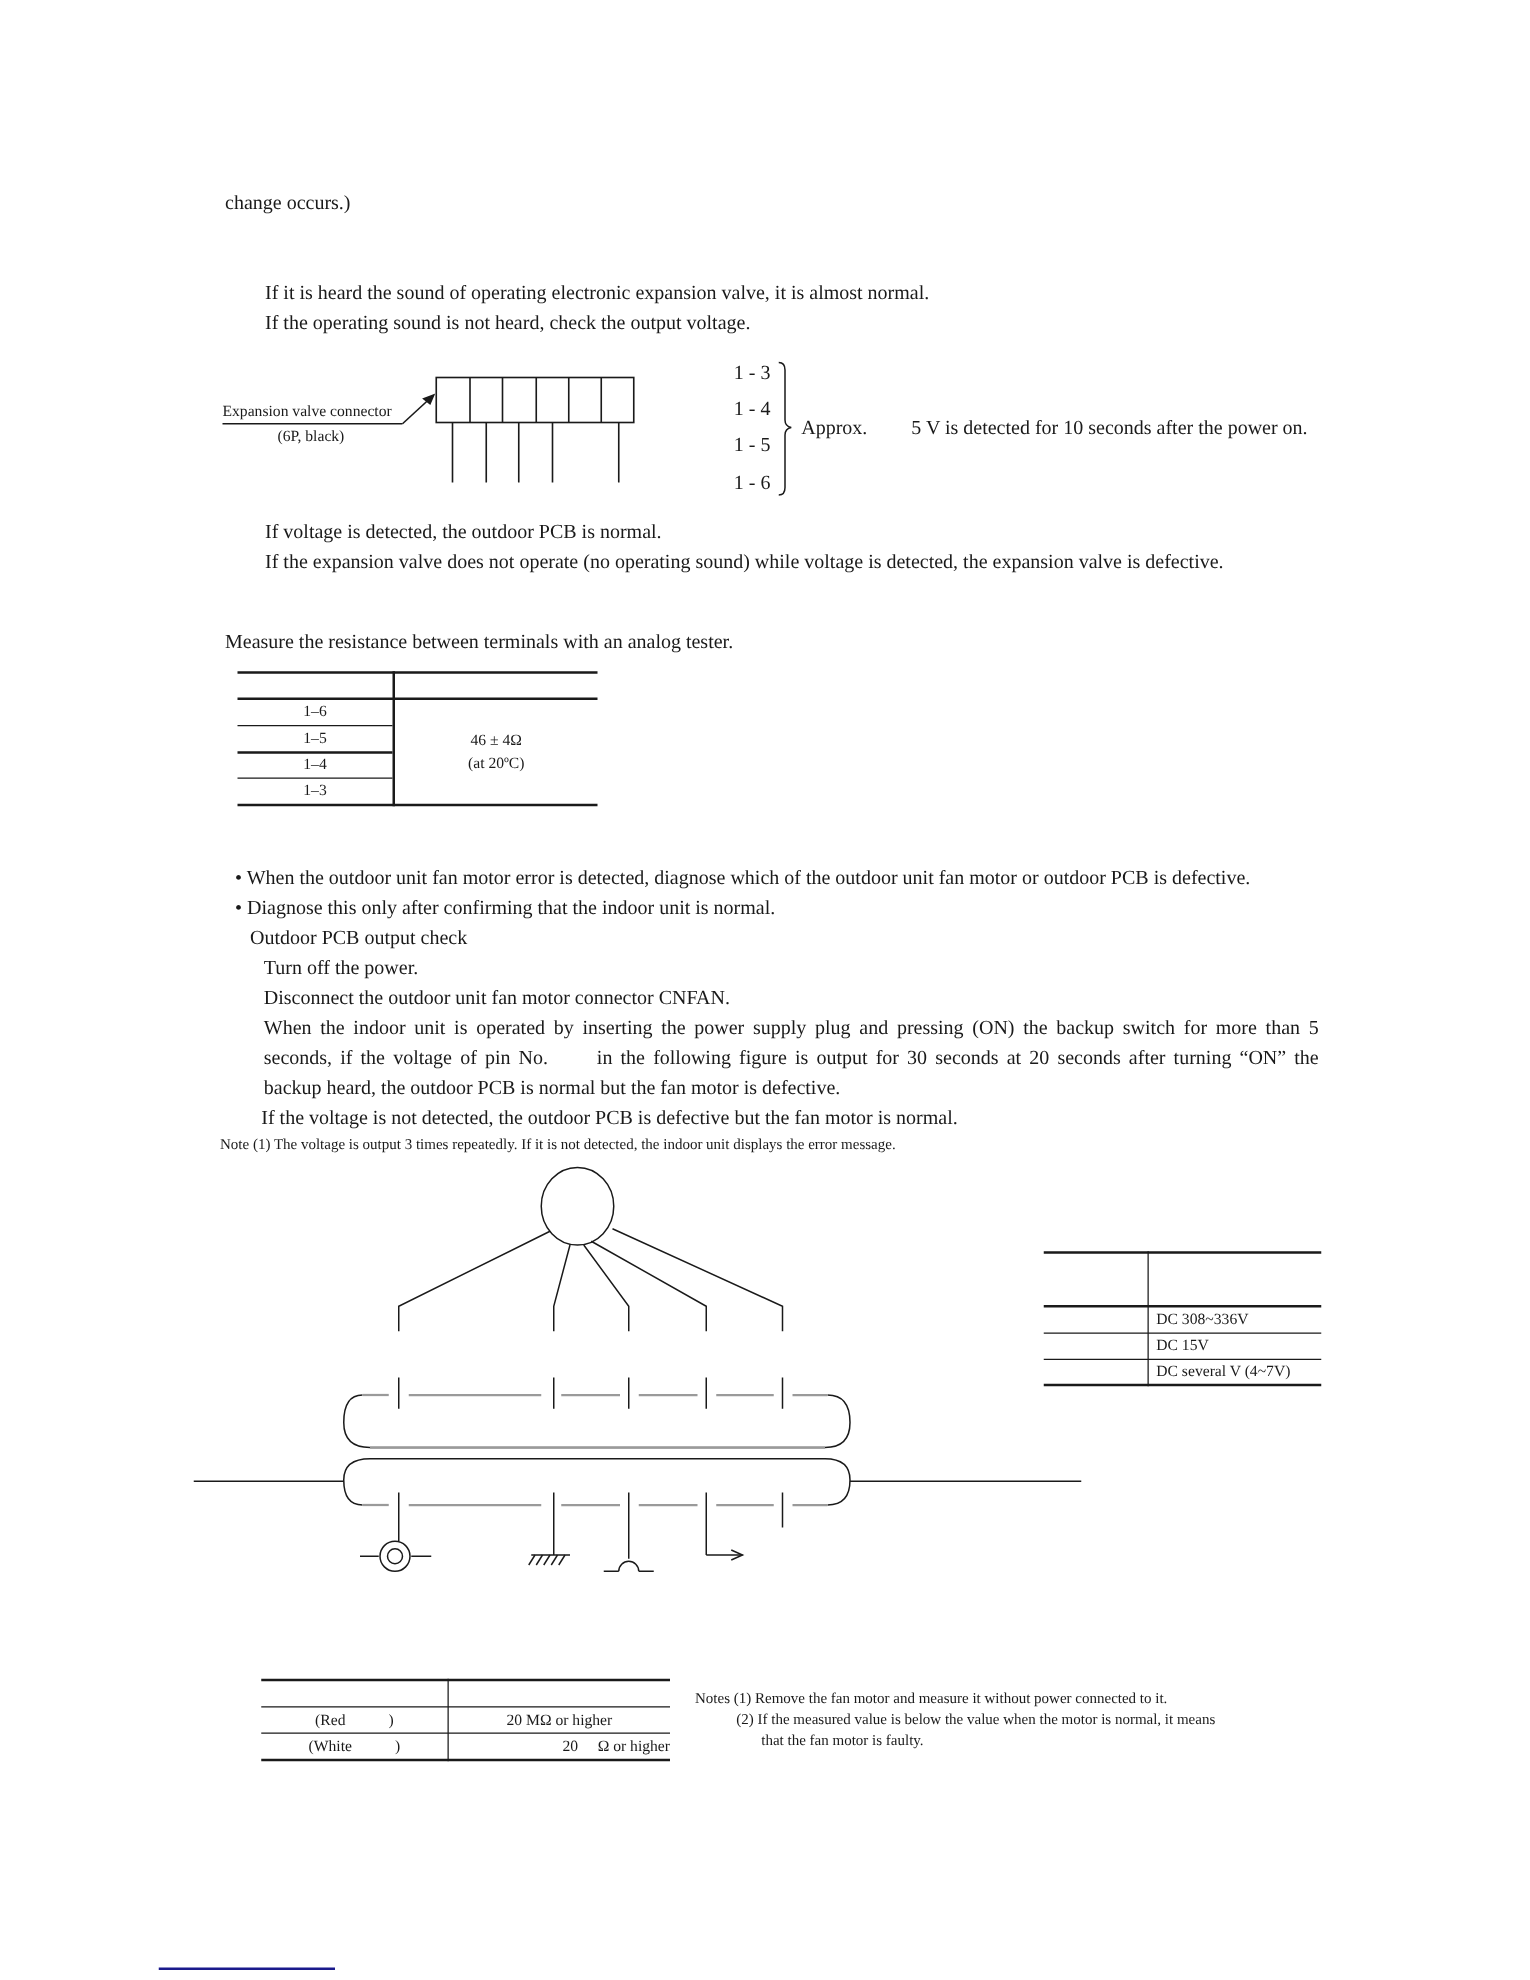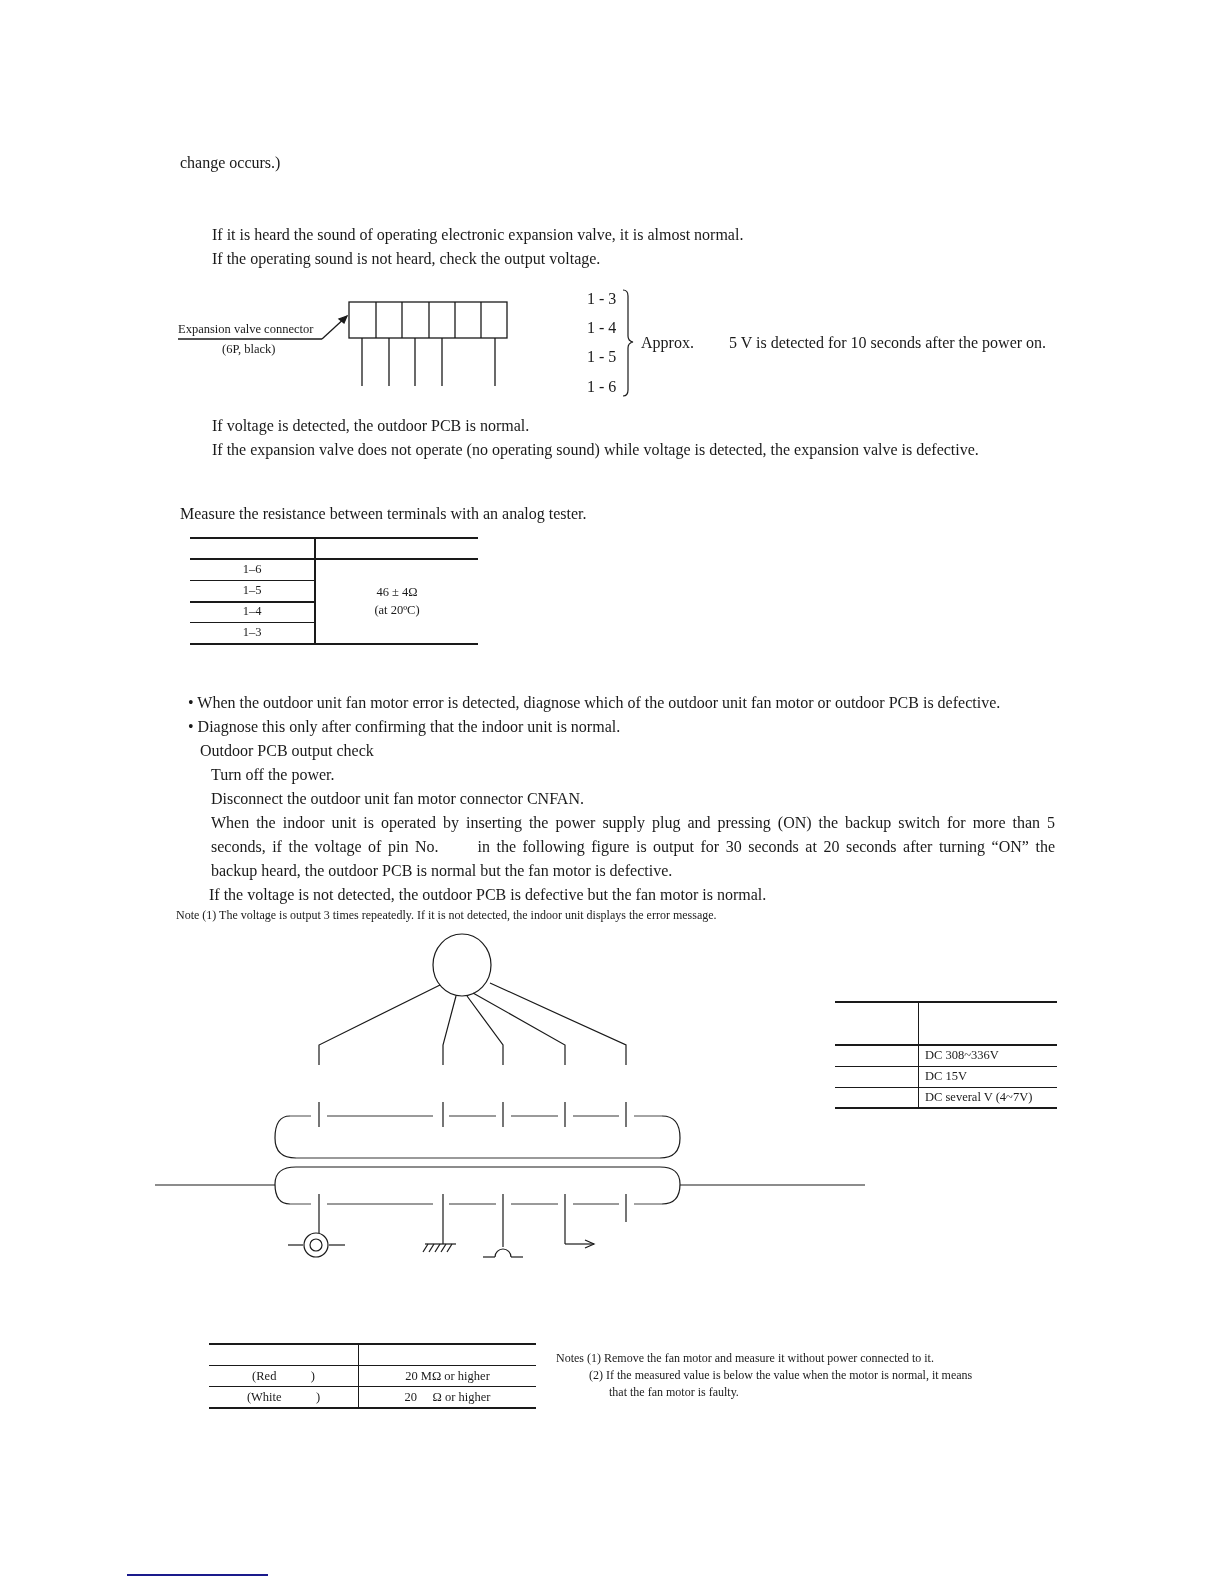--- a/index.html
+++ b/index.html
@@ -80,21 +80,21 @@
 
 <div style="position:absolute; left:209px; top:1343px; width:327px; height:67px;">
   <div style="position:absolute; left:0; top:0; width:327px; height:2px; background:#1a1a1a;"></div>
   <div style="position:absolute; left:149px; top:0; width:1px; height:66px; background:#1a1a1a;"></div>
   <div style="position:absolute; left:0; top:22px; width:327px; height:1px; background:#1a1a1a;"></div>
   <div style="position:absolute; left:0; top:43px; width:327px; height:1px; background:#1a1a1a;"></div>
   <div style="position:absolute; left:0; top:64px; width:327px; height:2px; background:#1a1a1a;"></div>
   <div class="abs small" style="left:0; width:149px; text-align:center; top:26px; white-space:pre;">(Red           )</div>
   <div class="abs small" style="left:150px; width:177px; text-align:center; top:26px;">20 MΩ or higher</div>
   <div class="abs small" style="left:0; width:149px; text-align:center; top:47px; white-space:pre;">(White           )</div>
-  <div class="abs small" style="left:150px; width:177px; text-align:center; top:47px; white-space:pre;">20     Ω or higher</div>
+  <div class="abs small" style="left:150px; width:177px; text-align:right; top:47px; white-space:pre;">20     Ω or higher</div>
 </div>
 
 <div class="abs xs" style="left:556px; top:1351px;">Notes (1) Remove the fan motor and measure it without power connected to it.</div>
 <div class="abs xs" style="left:589px; top:1368px;">(2) If the measured value is below the value when the motor is normal, it means</div>
 <div class="abs xs" style="left:609px; top:1385px;">that the fan motor is faulty.</div>
 
 <svg class="layer" width="1224" height="1584" xmlns="http://www.w3.org/2000/svg">
 
   <g stroke="#1a1a1a" fill="none" stroke-width="1.3">
     <line x1="178" y1="339" x2="322" y2="339"></line>

